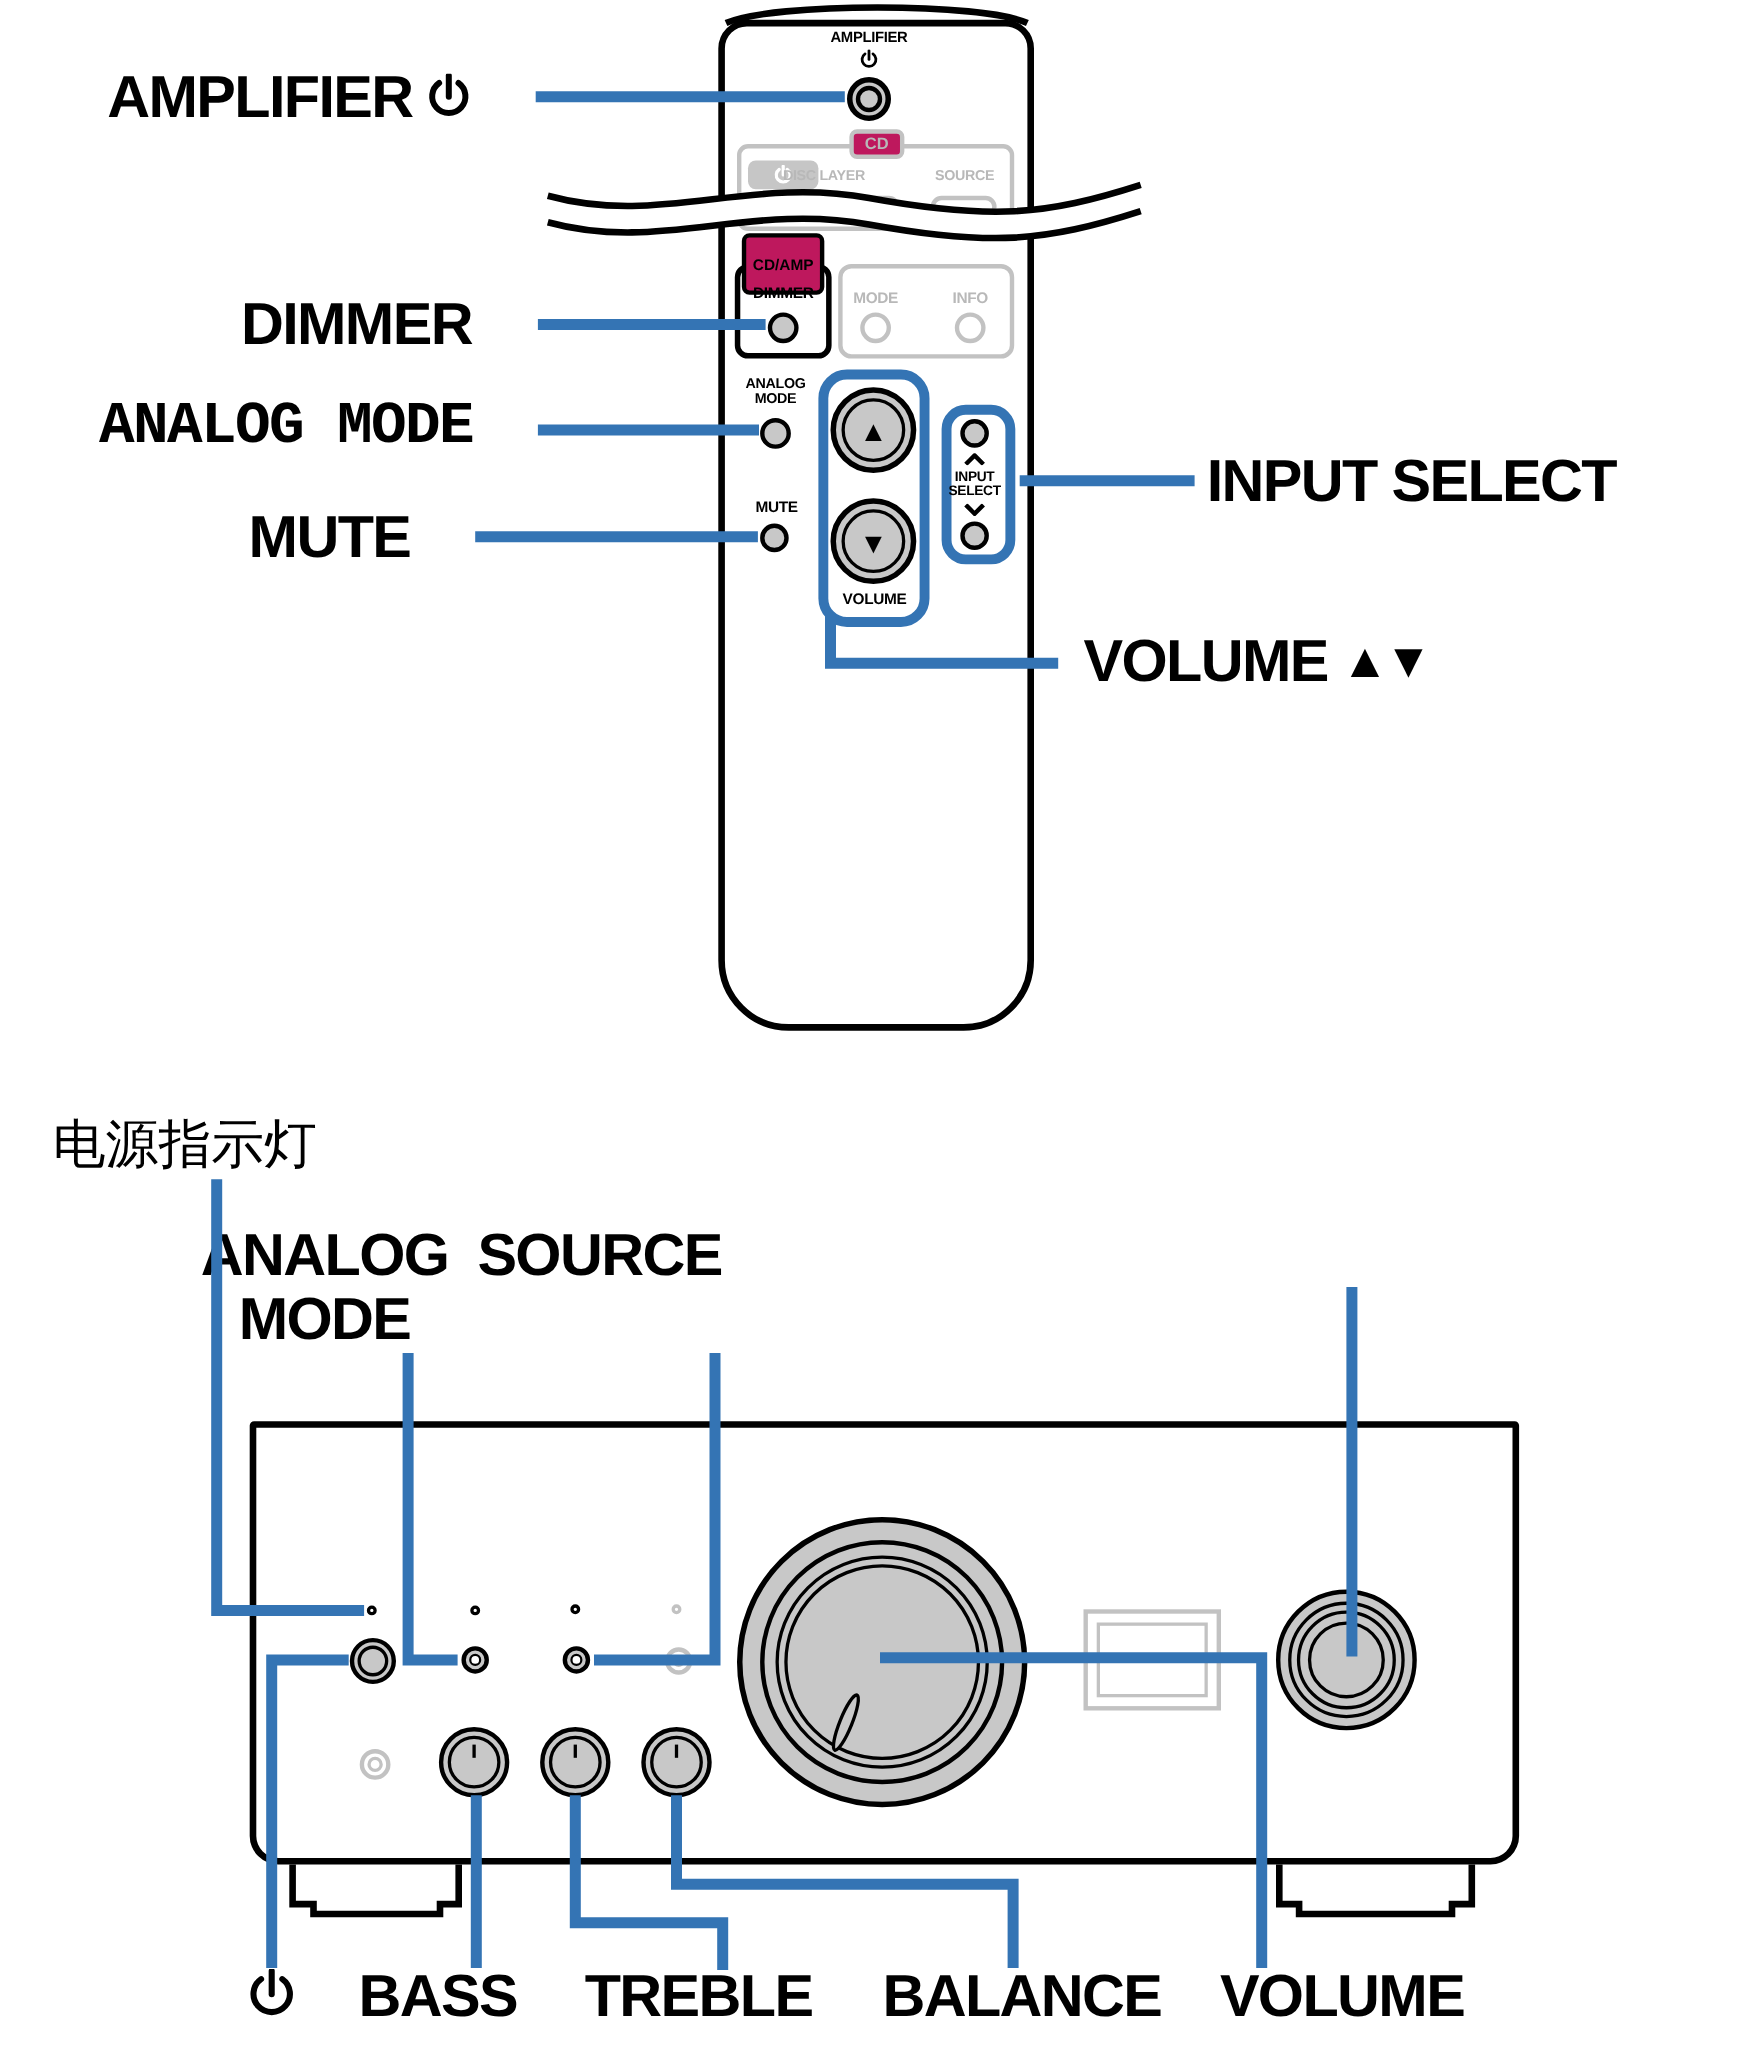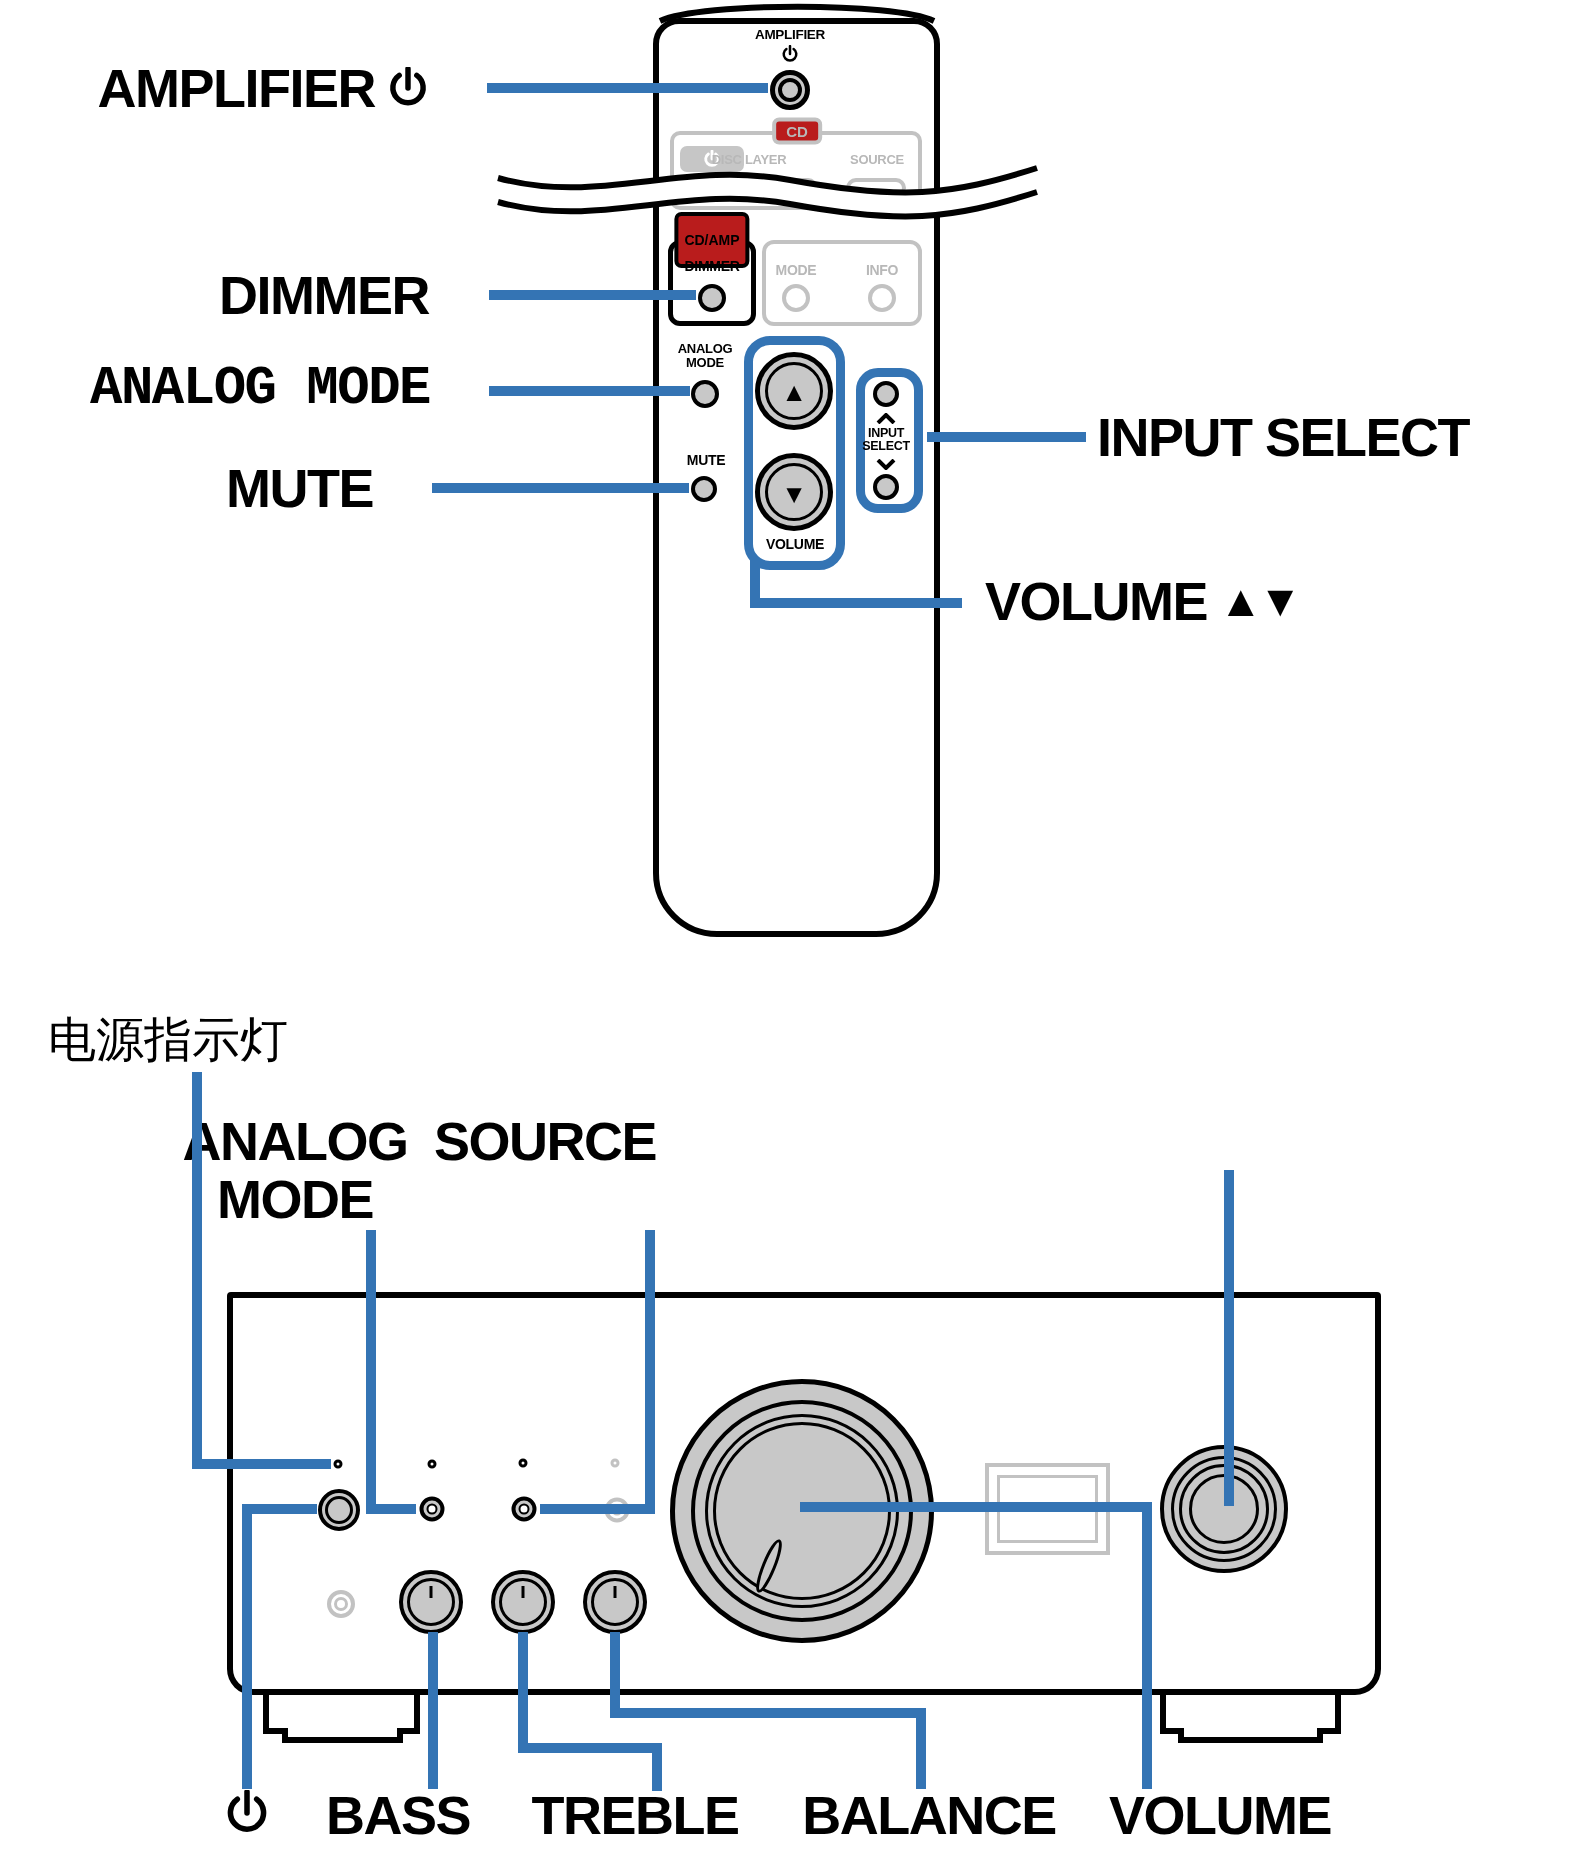--- a/index.html
+++ b/index.html
@@ -12,21 +12,21 @@
   .fill{background:#C8C8C8;}
   .ghostb{border-color:#C2C2C2;}
   .t{position:absolute;transform:translate(-50%,-50%);font-weight:bold;white-space:nowrap;color:#000;
      letter-spacing:-0.3px;}
   .tsm{font-size:13px;}
   .tmd{font-size:14px;}
   .ghost-t{color:#B8B8B8;}
   .callout{position:absolute;font-weight:bold;font-size:54px;line-height:1;letter-spacing:-1.5px;
            white-space:nowrap;color:#000;display:flex;align-items:center;gap:12px;}
   .callout.vcenter{transform:translateY(-50%);}
-  .badge{position:absolute;transform:translate(-50%,-50%);background:#b91c1c;font-weight:bold;
+  .badge{position:absolute;transform:translate(-50%,-50%);background:#be185d;font-weight:bold;
          white-space:nowrap;box-sizing:border-box;}
   .groupbox{position:absolute;box-sizing:border-box;border:9px solid #3474B4;}
   .tri{position:absolute;transform:translate(-50%,-50%);font-size:26px;color:#000;line-height:1;}
   .knob-tick{position:absolute;left:50%;top:5px;width:3px;height:12px;background:#000;
              transform:translateX(-50%);}
   svg.overlay{position:absolute;left:0;top:0;pointer-events:none;}
   .two-line{position:absolute;transform:translateX(-50%);text-align:center;font-weight:bold;
             font-size:54px;line-height:58px;letter-spacing:-1.5px;color:#000;white-space:nowrap;}
   .bottom-lbl{position:absolute;transform:translate(-50%,-50%);font-weight:bold;font-size:54px;
               letter-spacing:-1.5px;color:#000;white-space:nowrap;}

